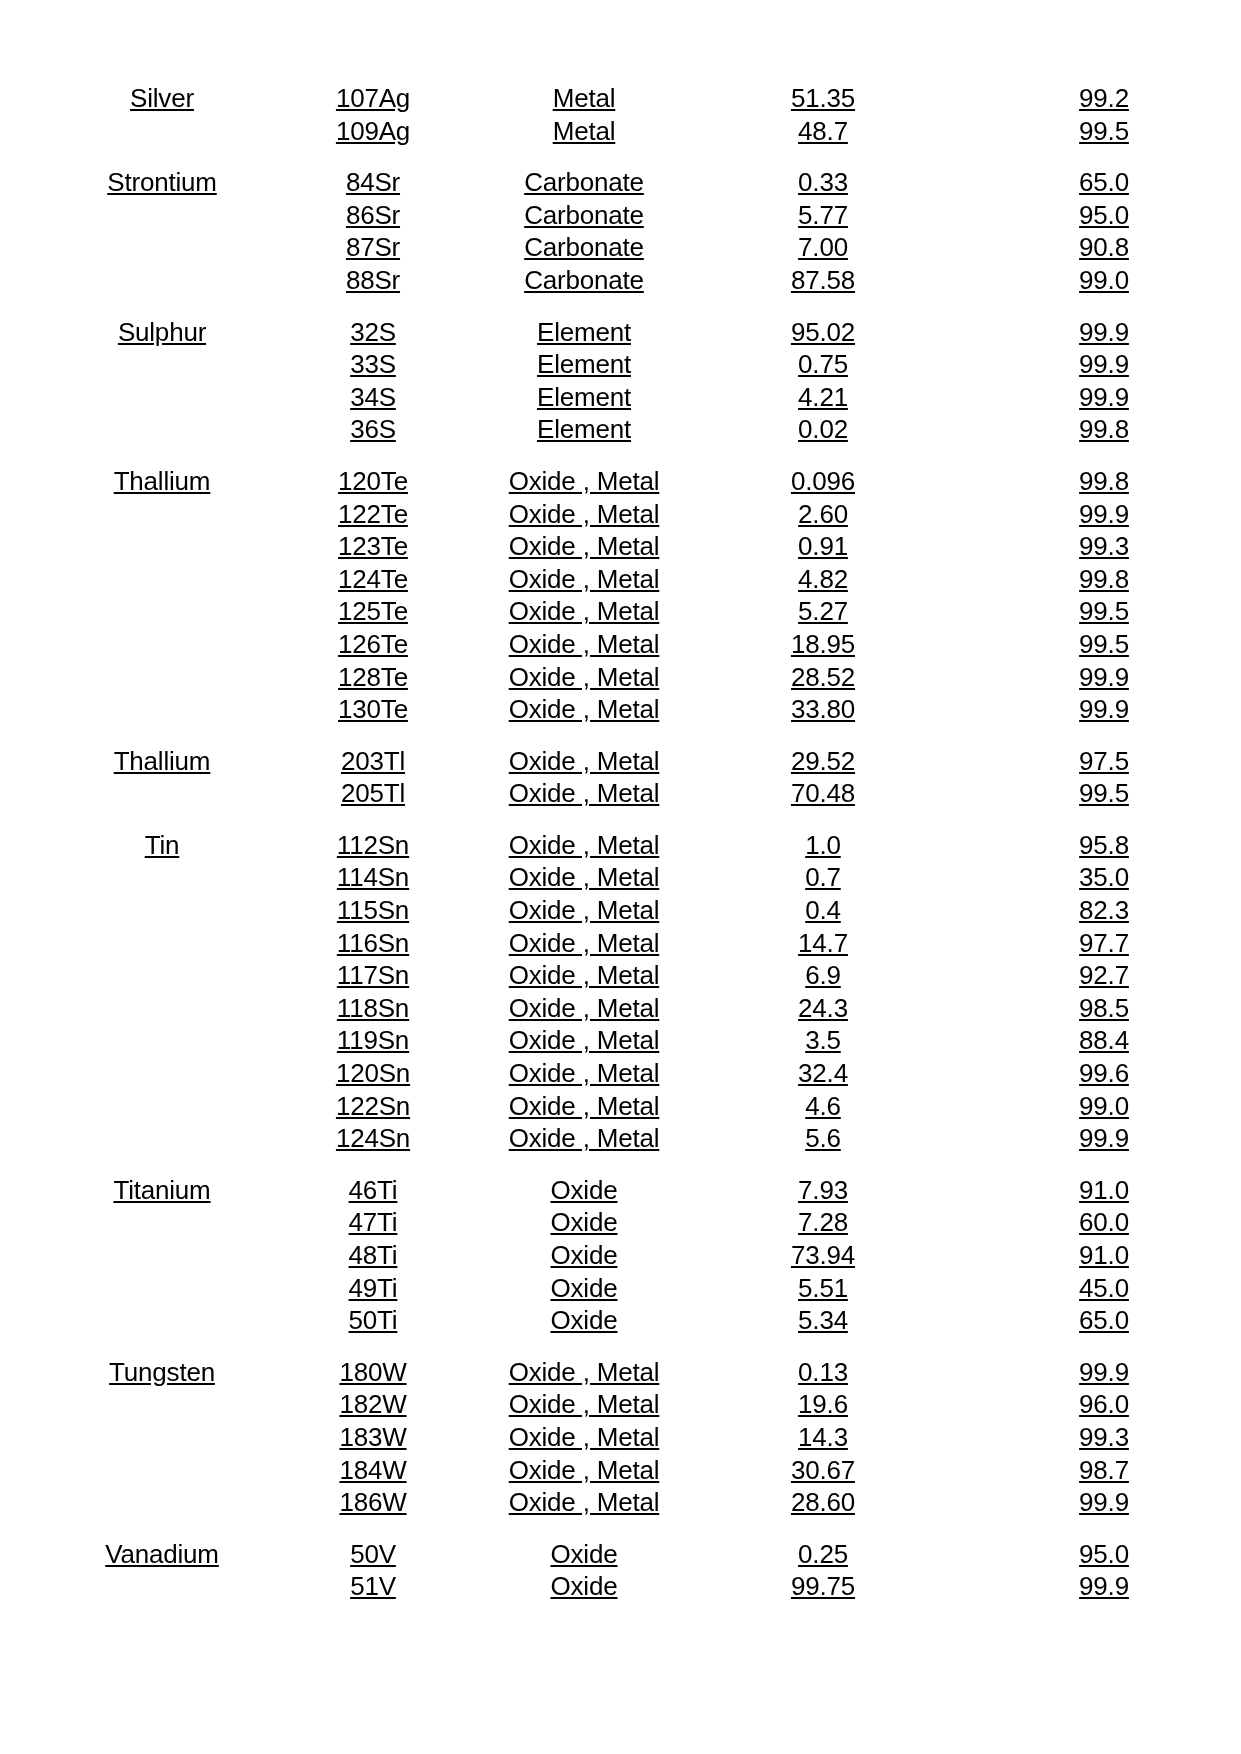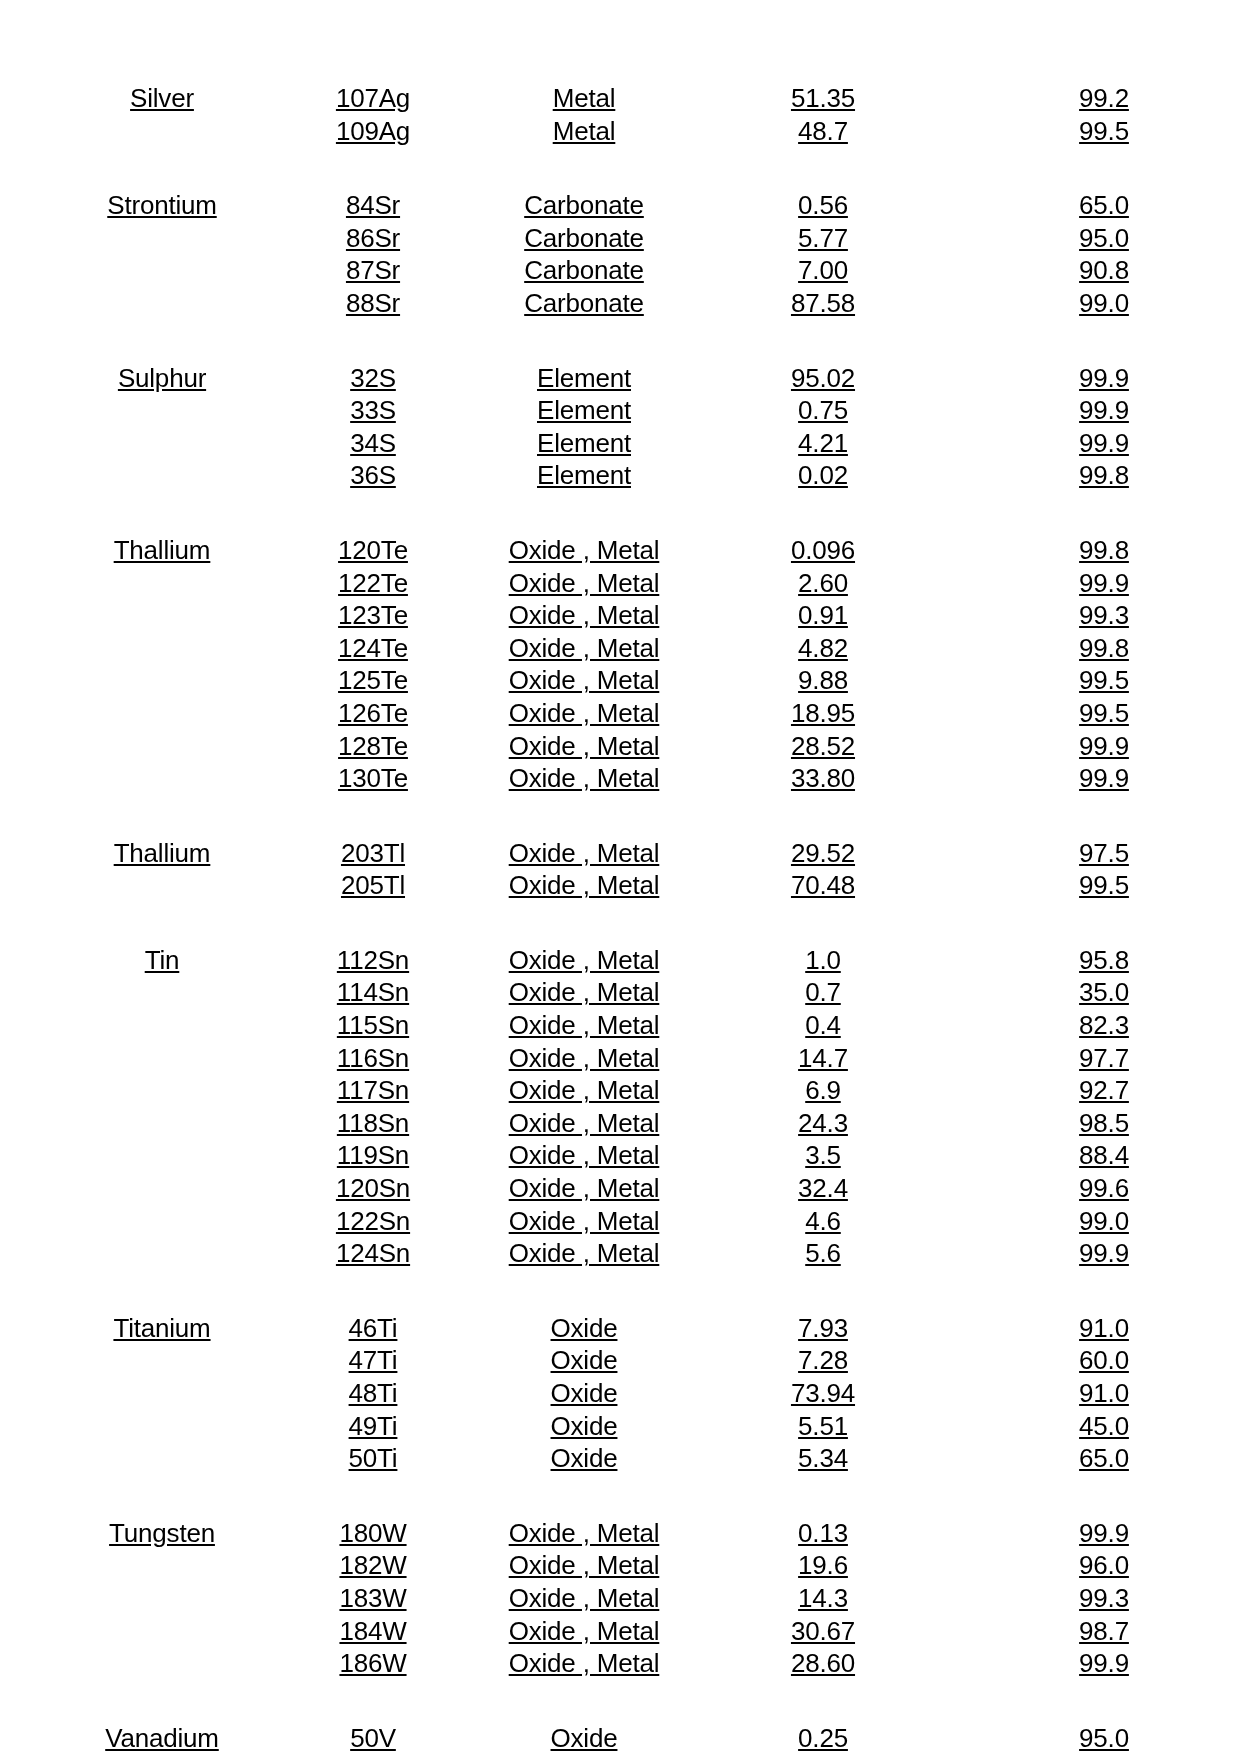--- a/index.html
+++ b/index.html
@@ -20,21 +20,21 @@
     width: 1241px;
     height: 1754px;
     position: relative;
   }
   .isotope-table {
     padding-top: 82px;
     padding-left: 52px;
     text-decoration: underline;
   }
   .group + .group {
-    margin-top: 42px;
+    margin-top: 19px;
   }
   .row {
     display: grid;
     grid-template-columns: 220px 202px 220px 258px 304px;
     height: 32.6px;
     line-height: 32.6px;
   }
   .cell {
     text-align: center;
     white-space: nowrap;
@@ -60,21 +60,21 @@
     <div class="cell">Metal</div>
     <div class="cell">48.7</div>
     <div class="cell">99.5</div>
   </div>
       </div>
       <div class="group">
         <div class="row">
     <div class="cell">Strontium</div>
     <div class="cell">84Sr</div>
     <div class="cell">Carbonate</div>
-    <div class="cell">0.56</div>
+    <div class="cell">0.33</div>
     <div class="cell">65.0</div>
   </div>
         <div class="row">
     <div class="cell"></div>
     <div class="cell">86Sr</div>
     <div class="cell">Carbonate</div>
     <div class="cell">5.77</div>
     <div class="cell">95.0</div>
   </div>
         <div class="row">
@@ -148,21 +148,21 @@
     <div class="cell"></div>
     <div class="cell">124Te</div>
     <div class="cell">Oxide , Metal</div>
     <div class="cell">4.82</div>
     <div class="cell">99.8</div>
   </div>
         <div class="row">
     <div class="cell"></div>
     <div class="cell">125Te</div>
     <div class="cell">Oxide , Metal</div>
-    <div class="cell">9.88</div>
+    <div class="cell">5.27</div>
     <div class="cell">99.5</div>
   </div>
         <div class="row">
     <div class="cell"></div>
     <div class="cell">126Te</div>
     <div class="cell">Oxide , Metal</div>
     <div class="cell">18.95</div>
     <div class="cell">99.5</div>
   </div>
         <div class="row">

